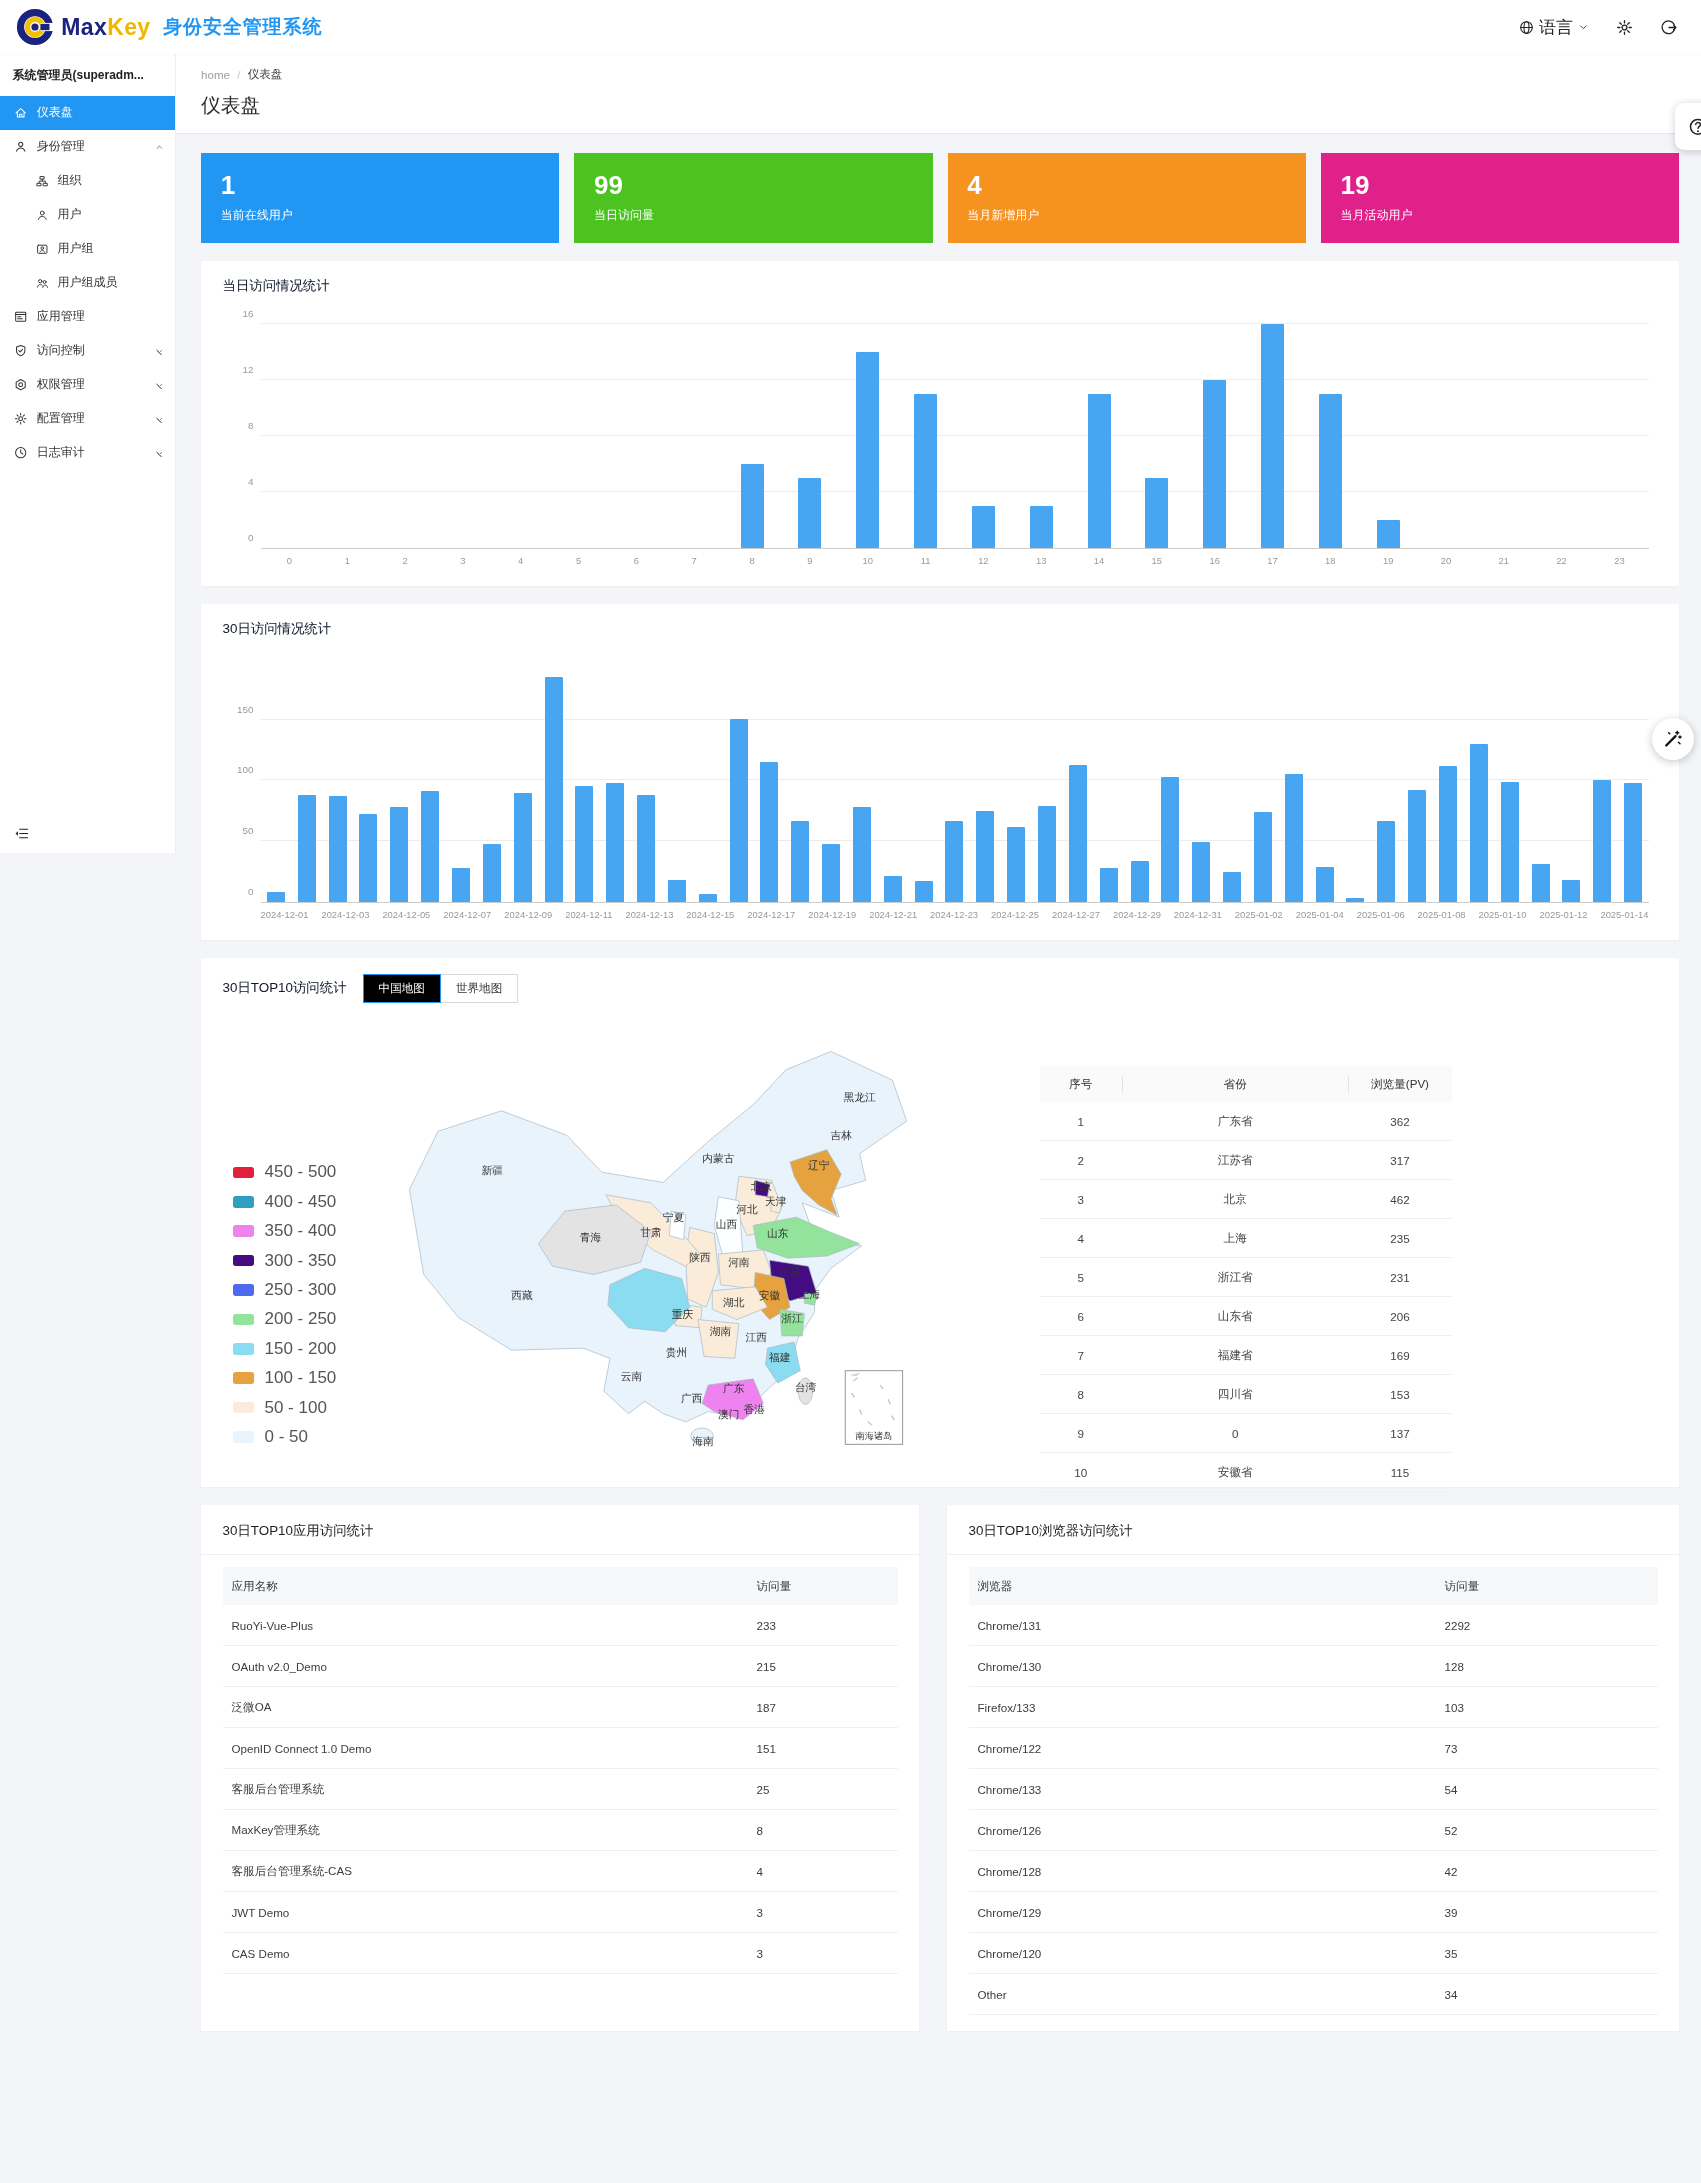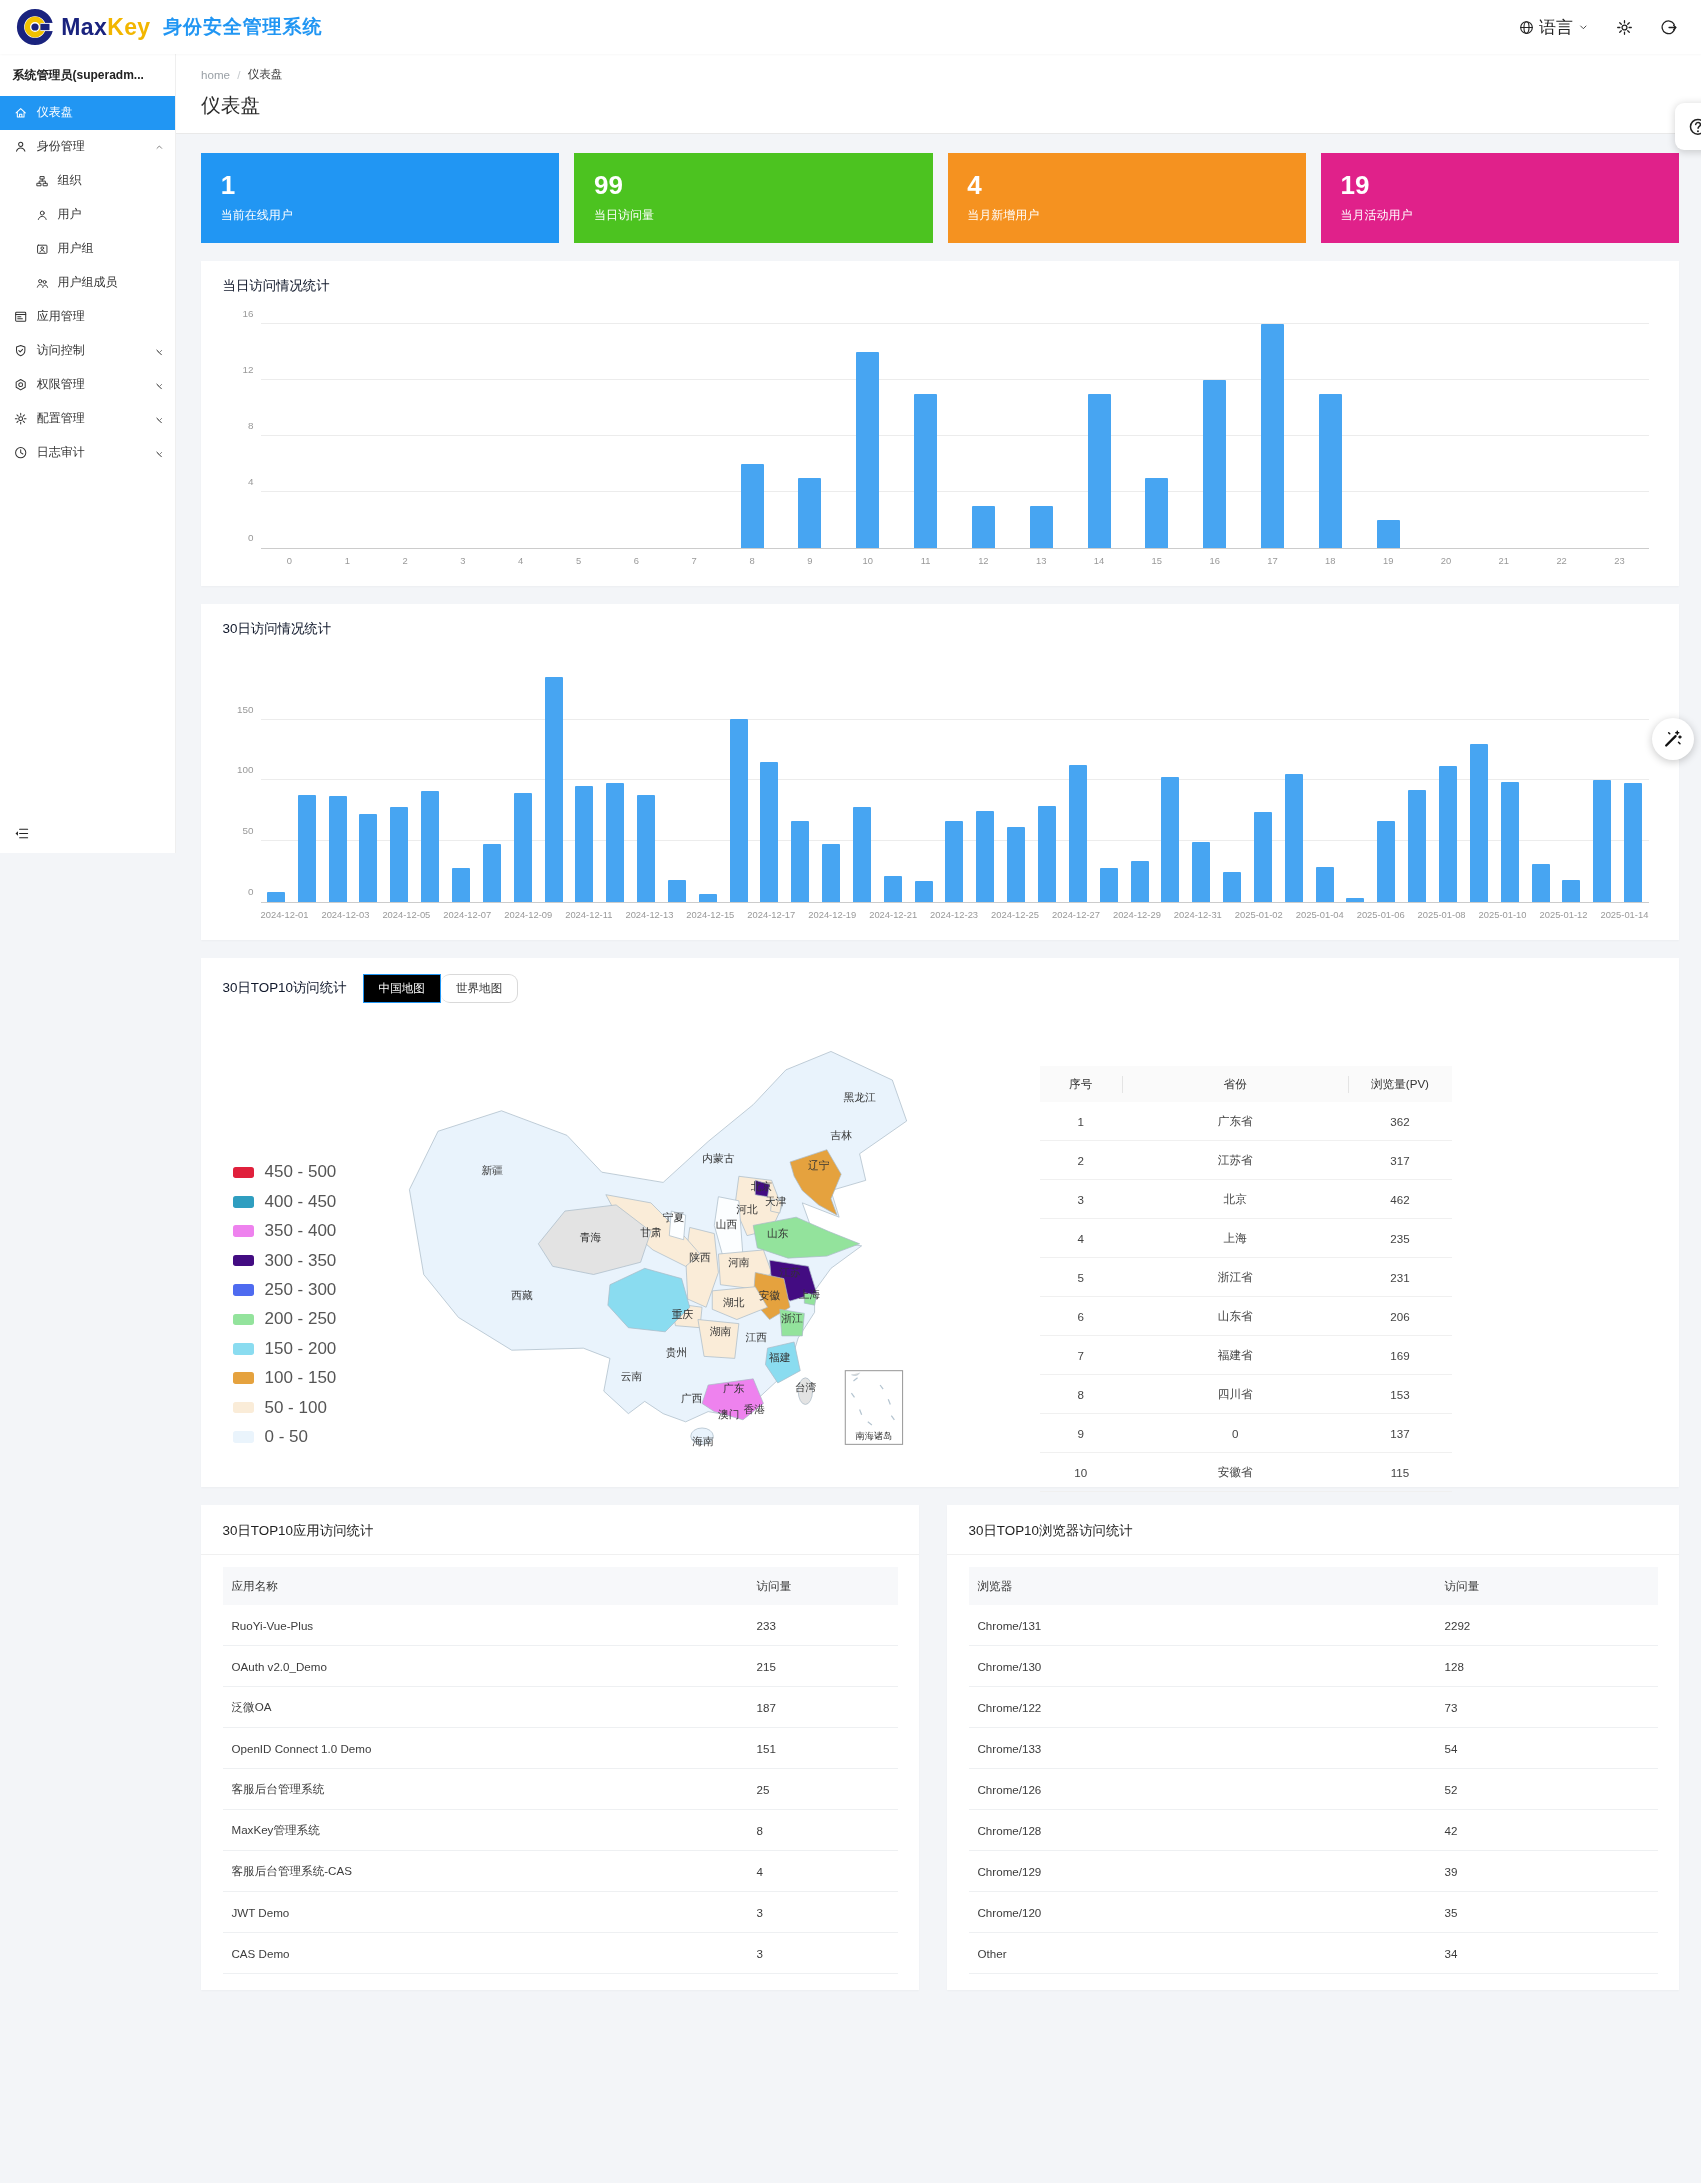--- a/index.html
+++ b/index.html
@@ -56,21 +56,21 @@
   .bars { position:absolute; inset:0; display:flex; align-items:flex-end; }
   .bar-slot { flex:1; display:flex; justify-content:center; align-items:flex-end; height:100%; }
   .bar { border-radius:0.9px 0.9px 0 0; }
   .xlabels { display:flex; margin-top:6.3px; }
   .xlabel { flex:1; text-align:center; font-size:9.4px; color:#999; white-space:nowrap; }
 
   
   .map-head { display:flex; align-items:center; gap:16px; }
   .tabs { display:inline-flex; }
   .tab { font-size:11.6px; padding:6.3px 15px; border:0.9px solid #d9d9d9; background:#fff; color:#333; cursor:pointer; }
-  .tab + .tab { border-left:none;border-radius:9px; }
+  .tab + .tab { border-left:none; }
   .tab.active { background:#000000; border-color:#2196f3; color:#fff; }
   .map-body { position:relative; height:457px; margin-top:7.2px; }
   .map-legend { position:absolute; left:10.7px; top:152px; display:flex; flex-direction:column; gap:9.4px; }
   .legend-row { display:flex; align-items:center; gap:10.7px; }
   .legend-swatch { width:20.6px; height:11.6px; border-radius:2.7px; }
   .legend-text { font-size:17px; color:#555; }
   .china-map { position:absolute; left:125px; top:0px; }
   .map-label { font-size:10.5px; fill:#333; text-anchor:middle; }
   .inset-label { font-size:9px; fill:#333; text-anchor:middle; }
   .province-table { position:absolute; left:817px; top:56px; width:412px; }
@@ -881,20 +881,24 @@
           <div class="bt-body">
             <div class="bt-row">
               <div>Chrome/131</div>
               <div>2292</div>
             </div>
             <div class="bt-row">
               <div>Chrome/130</div>
               <div>128</div>
             </div>
             <div class="bt-row">
+              <div>Firefox/133</div>
+              <div>103</div>
+            </div>
+            <div class="bt-row">
               <div>Chrome/122</div>
               <div>73</div>
             </div>
             <div class="bt-row">
               <div>Chrome/133</div>
               <div>54</div>
             </div>
             <div class="bt-row">
               <div>Chrome/126</div>
               <div>52</div>

